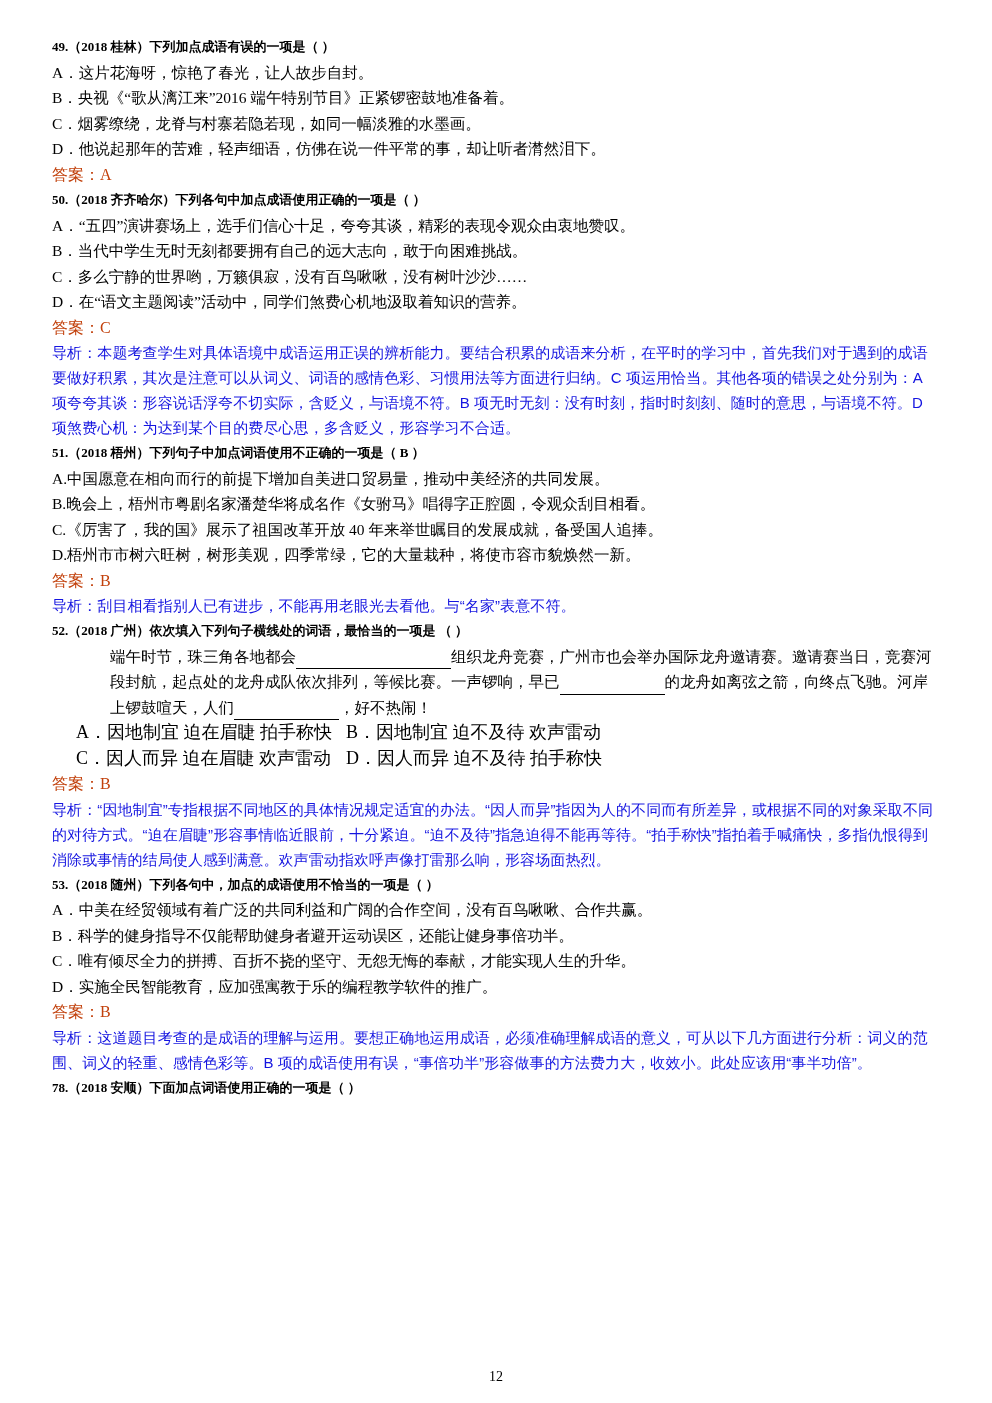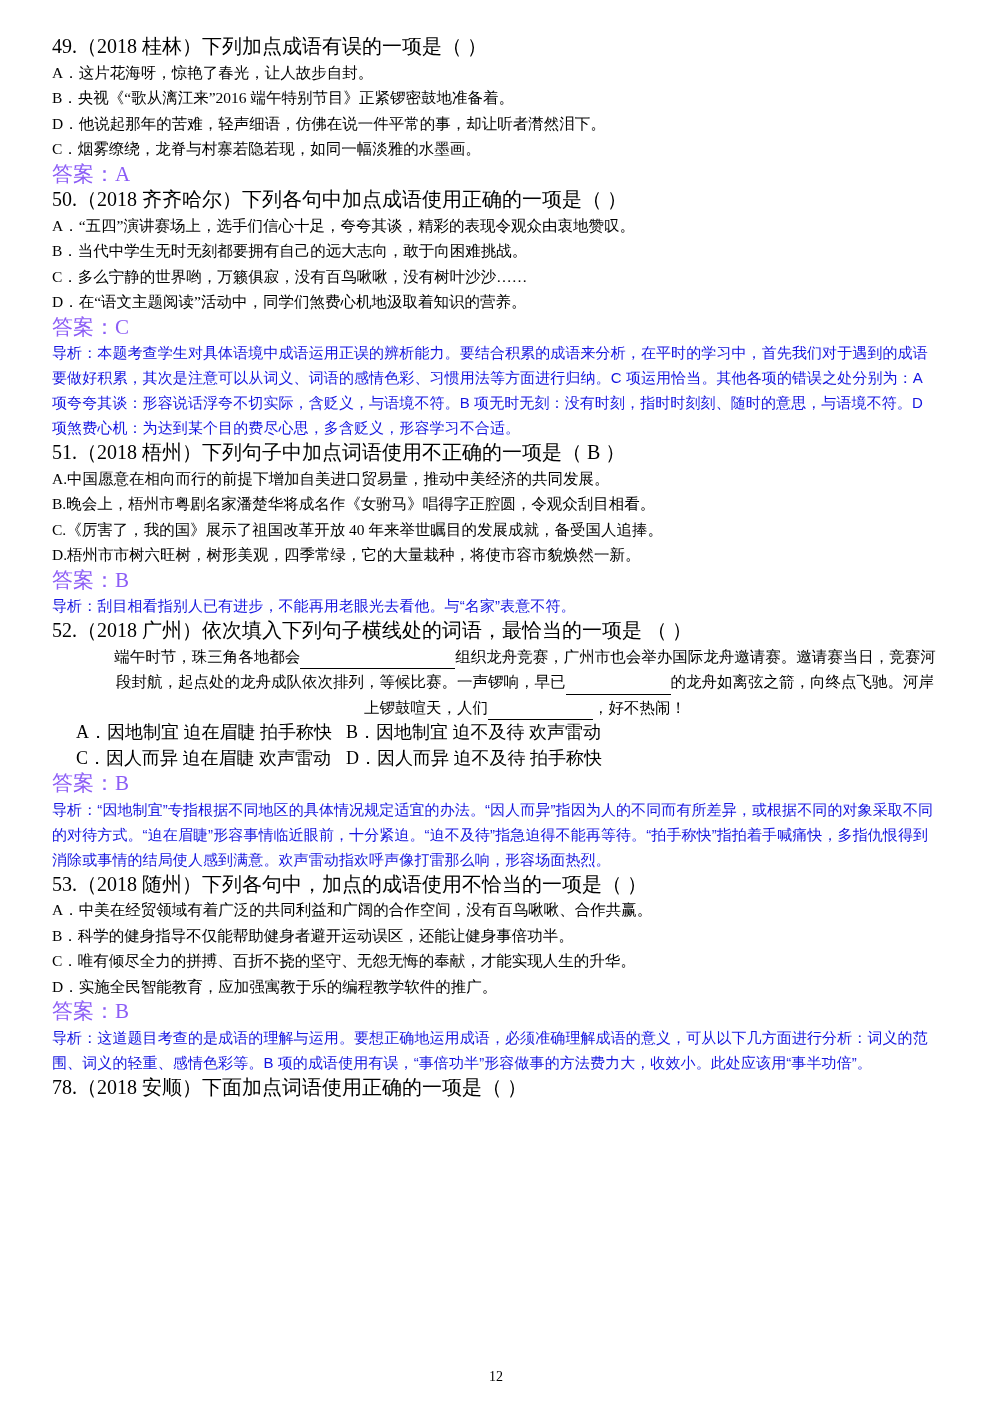--- a/index.html
+++ b/index.html
@@ -19,34 +19,34 @@
     min-height: 1403px;
     box-sizing: border-box;
     padding: 34px 52px 20px 52px;
     position: relative;
   }
   .line {
     font-size: 15.5px;
     line-height: 25.5px;
     white-space: pre-wrap;
     word-break: break-word;
-    text-align: center;
   }
   .q-head {
-    font-size: 20px;
+    font-size: 13px;
     line-height: 25.5px;
+    font-weight: bold;
   }
   .opt {
     font-size: 15.5px;
     line-height: 25.5px;
   }
   .ans {
-    font-size: 21px;
+    font-size: 16px;
     line-height: 25.5px;
-    color: #8b5cf6;
+    color: #c2410c;
   }
   .exp {
     font-size: 15px;
     line-height: 25px;
     color: #1414e0;
     font-family: "Liberation Sans", "DejaVu Sans", sans-serif;
     letter-spacing: 0.1px;
   }
   .blk {
     margin-bottom: 0px;
@@ -83,22 +83,22 @@
 </style>
 </head>
 <body>
 
 <div class="page">
 
   <div class="blk">
     <div class="q-head">49.（2018 桂林）下列加点成语有误的一项是（      ）</div>
     <div class="opt">A．这片花海呀，惊艳了春光，让人故步自封。</div>
     <div class="opt">B．央视《“歌从漓江来”2016 端午特别节目》正紧锣密鼓地准备着。</div>
+    <div class="opt">C．烟雾缭绕，龙脊与村寨若隐若现，如同一幅淡雅的水墨画。</div>
     <div class="opt">D．他说起那年的苦难，轻声细语，仿佛在说一件平常的事，却让听者潸然泪下。</div>
-    <div class="opt">C．烟雾缭绕，龙脊与村寨若隐若现，如同一幅淡雅的水墨画。</div>
     <div class="ans">答案：A</div>
   </div>
 
   <div class="blk">
     <div class="q-head">50.（2018 齐齐哈尔）下列各句中加点成语使用正确的一项是（      ）</div>
     <div class="opt">A．“五四”演讲赛场上，选手们信心十足，夸夸其谈，精彩的表现令观众由衷地赞叹。</div>
     <div class="opt">B．当代中学生无时无刻都要拥有自己的远大志向，敢于向困难挑战。</div>
     <div class="opt">C．多么宁静的世界哟，万籁俱寂，没有百鸟啾啾，没有树叶沙沙……</div>
     <div class="opt">D．在“语文主题阅读”活动中，同学们煞费心机地汲取着知识的营养。</div>
     <div class="ans">答案：C</div>

